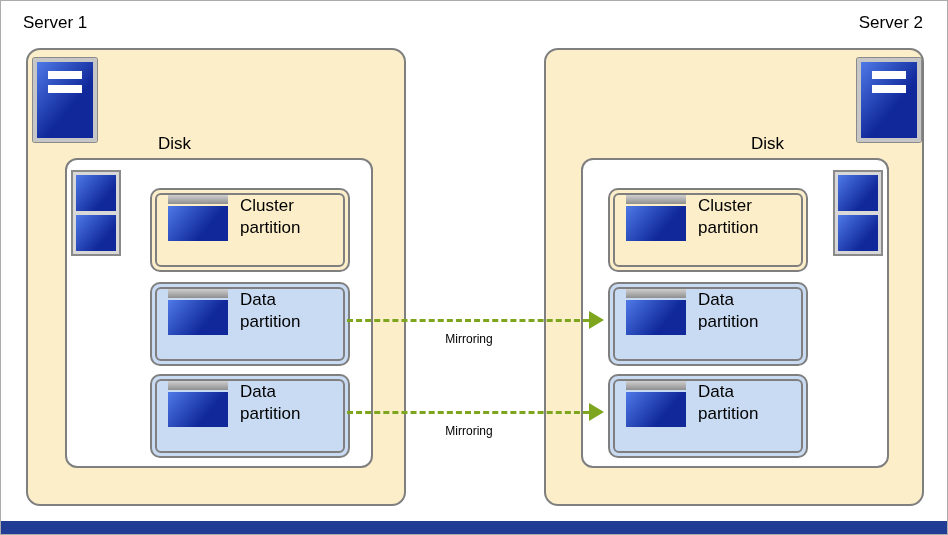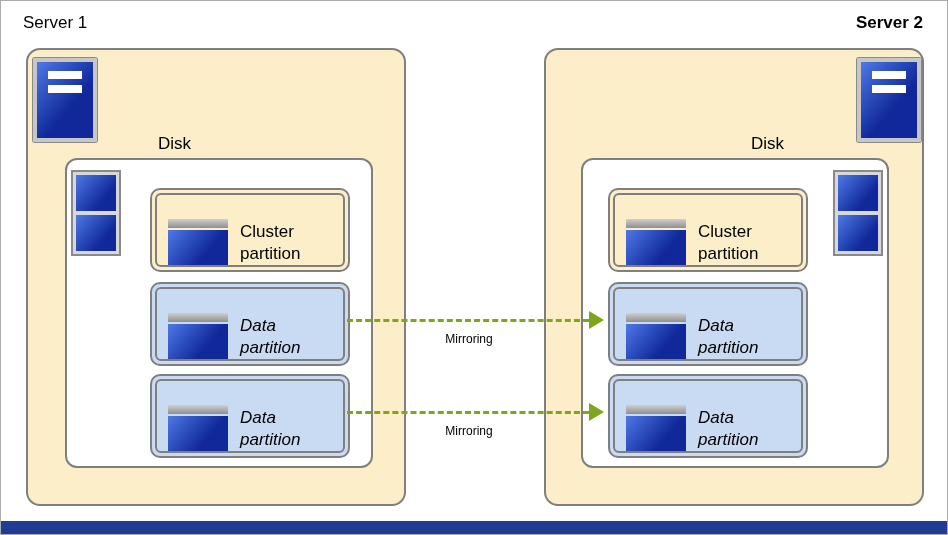--- a/index.html
+++ b/index.html
@@ -3,21 +3,21 @@
 <meta charset="utf-8">
 <style>
   html,body { margin:0; padding:0; background:#fff; }
   .canvas {
     position:relative; width:948px; height:535px;
     background:#fff; border:1px solid #ABABAB; box-sizing:border-box;
     font-family:"Liberation Sans", sans-serif; color:#000; overflow:hidden;
   }
   .server-label { position:absolute; top:12px; font-size:17px; }
   .server-label.s1 { left:22px; }
-  .server-label.s2 { right:24px; text-align:right;font-weight:bold; }
+  .server-label.s2 { right:24px; text-align:right; }
 
   .server-box {
     position:absolute; top:47px; width:380px; height:458px;
     background:var(--server_fill); border:2px solid var(--border_gray);
     border-radius:14px; box-sizing:border-box;
   }
   .server-box.s1 { left:25px; }
   .server-box.s2 { left:543px; }
 
   .server-icon {
@@ -54,29 +54,29 @@
   .stack-icon .drive {
     flex:1; background:linear-gradient(130deg, var(--icon_blue_light) 0%, var(--icon_blue_dark) 70%);
   }
 
   .partition {
     position:absolute; width:200px; height:84px;
     border:2px solid var(--border_gray); border-radius:10px;
     padding:3px; box-sizing:border-box;
   }
   .partition.cluster { background:var(--cluster_fill); }
-  .partition.data { background:var(--data_fill);font-style:italic; }
+  .partition.data { background:var(--data_fill); }
   .partition.p-left { left:83px; }
   .partition.p-right { left:25px; }
   .partition.row0 { top:28px; }
   .partition.row1 { top:122px; }
   .partition.row2 { top:214px; }
   .partition-inner {
     width:100%; height:100%; border:2px solid var(--border_gray); border-radius:6px;
-    box-sizing:border-box; display:flex; align-items:flex-end; gap:12px; padding-left:11px;
+    box-sizing:border-box; display:flex; align-items:flex-start; gap:12px; padding-left:11px;
   }
   .pdisk-icon { width:60px; height:46px; display:flex; flex-direction:column; flex:none; }
   .pdisk-icon .tray { height:9px; background:linear-gradient(#CFCFCF, #8F8F8F); margin-bottom:2px; }
   .pdisk-icon .pbody { flex:1; background:linear-gradient(130deg, var(--icon_blue_light) 0%, var(--icon_blue_dark) 65%); }
   .partition-label { width:84px; font-size:17px; line-height:1.3; }
 
   .mirror-line { position:absolute; height:0; border-top:3px dashed var(--arrow_green); z-index:3; }
   .mirror-line.a1 { left:346px; top:318px; width:242px; }
   .mirror-line.a2 { left:346px; top:410px; width:242px; }
   .mirror-head {

